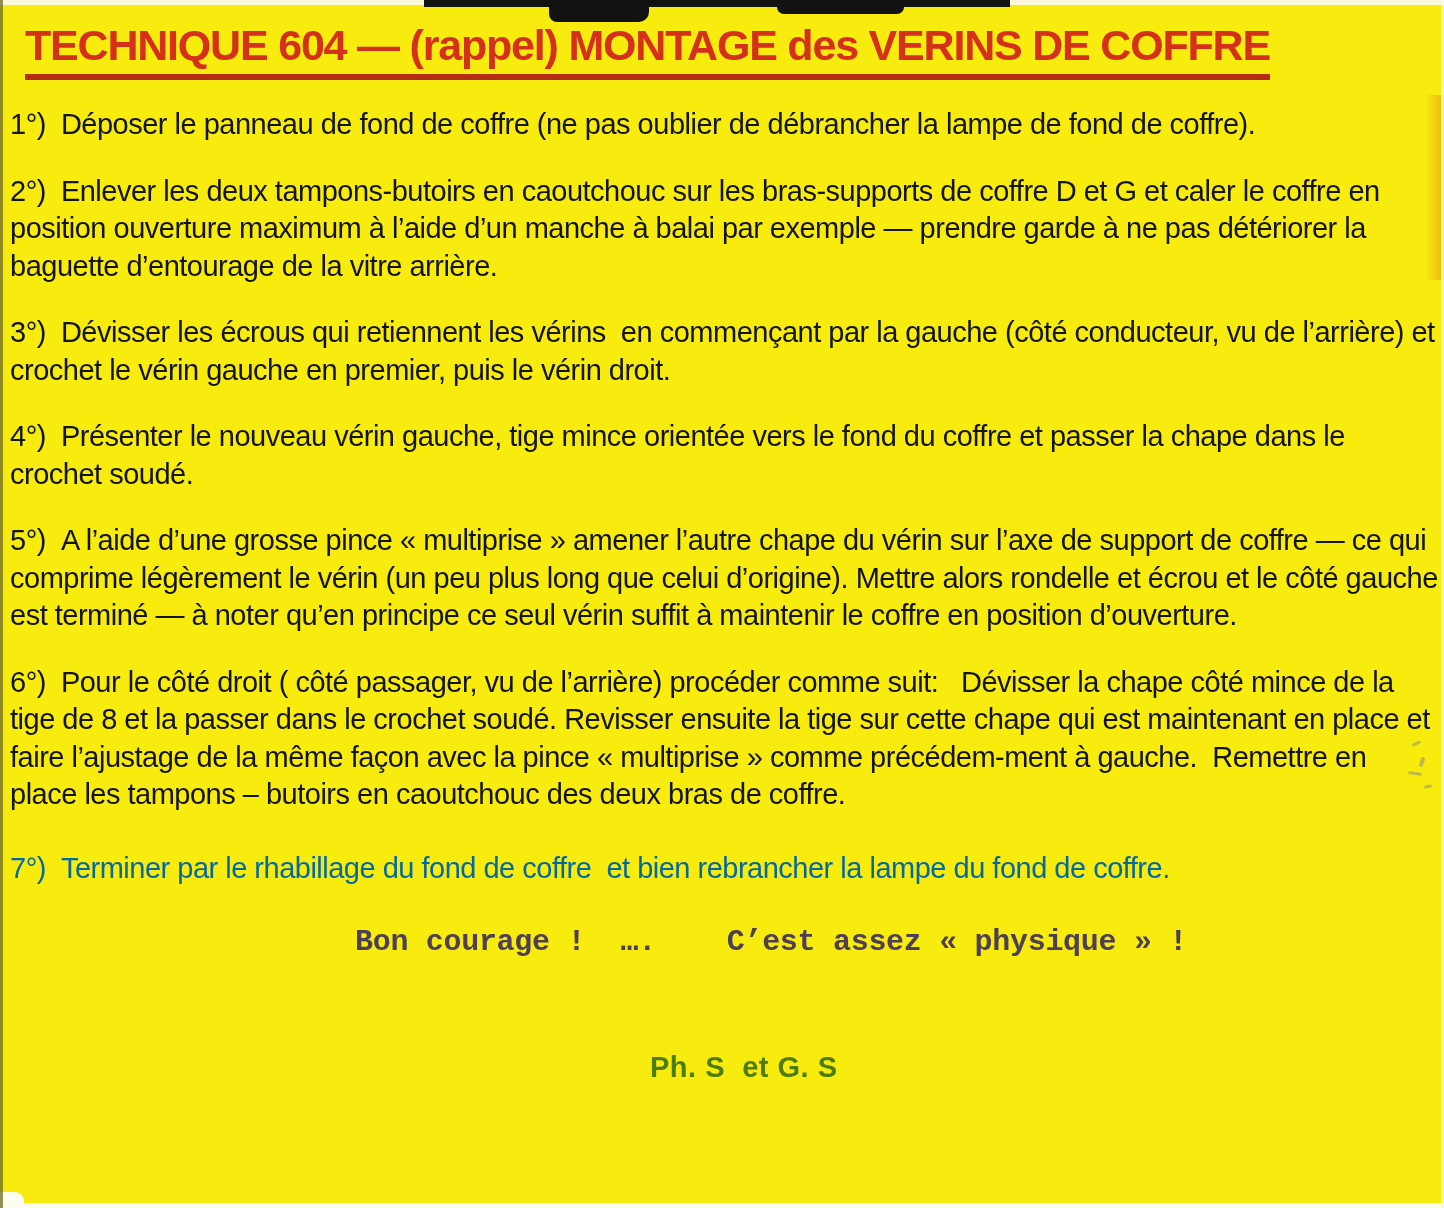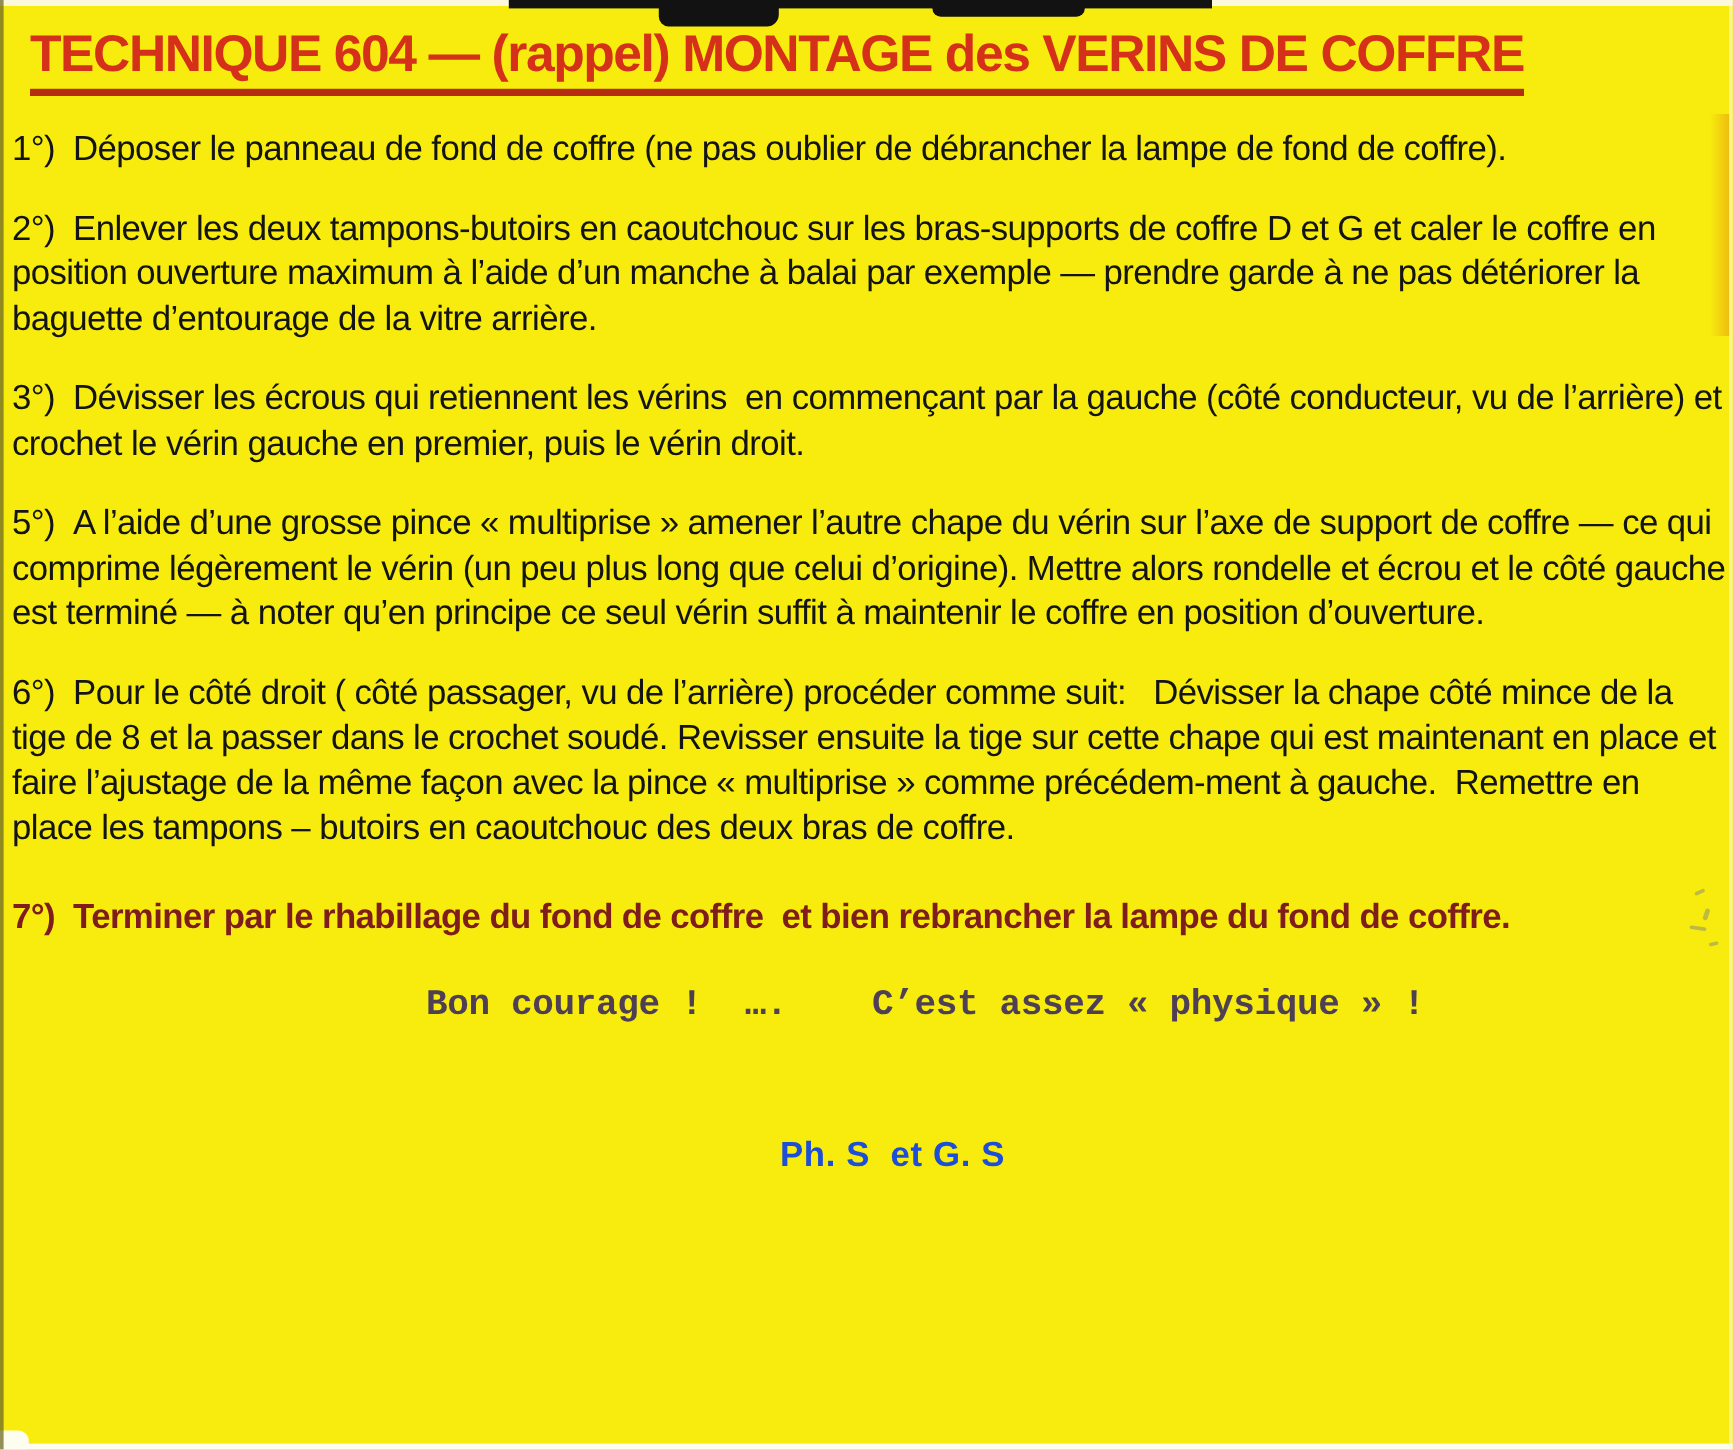--- a/index.html
+++ b/index.html
@@ -46,40 +46,40 @@
     white-space: pre-wrap;
   }
   .step:first-of-type {
     margin-top: 26px;
   }
   .step .num {
     margin-right: 15px;
   }
   .step.emphasis {
     margin-top: 36px;
-    font-weight: bold;
-    color: #7f1d1d;
+    font-weight: normal;
+    color: #0369a1;
   }
   .closing-line {
     margin-top: 38px;
     padding-left: 345px;
     font-size: 30px;
     font-weight: bold;
     letter-spacing: -0.3px;
     color: #4e3f54;
     white-space: pre-wrap;
     font-family: Liberation Mono, monospace;
   }
   .signature-line {
     margin-top: 92px;
     padding-left: 640px;
     font-size: 29px;
     font-weight: bold;
     letter-spacing: 0.5px;
-    color: #1d4ed8;
+    color: #4d7c0f;
     white-space: pre-wrap;
   }
   
   .artifact { position: absolute; z-index: 1; }
   .top-light-strip { left: 0; top: 0; width: 1444px; height: 5px; background: #fbf8dc; z-index: 3; }
   .tape-band  { left: 424px; top: 0; width: 586px; height: 7px; background: #121212; z-index: 4; }
   .tape-bump-a { left: 549px; top: 0; width: 100px; height: 22px; background: #121212; border-radius: 0 0 10px 8px; z-index: 4; }
   .tape-bump-b { left: 777px; top: 0; width: 127px; height: 14px; background: #121212; border-radius: 0 0 7px 7px; z-index: 4; }
   .left-edge-line { left: 0; top: 0; width: 3px; height: 1208px; background: #6e6a25; opacity: 0.75; z-index: 5; }
   .right-edge-strip { right: 0; top: 0; width: 3px; height: 1208px; background: #fbf8e0; opacity: 0.65; z-index: 5; }
@@ -113,20 +113,21 @@
 <div class="page">
 
   <h1 class="title-row"><span class="title-text">TECHNIQUE 604 —  (rappel)  MONTAGE des VERINS DE COFFRE</span></h1>
 
   <p class="step"><span class="num">1°)</span><span>Déposer le panneau de fond de coffre (ne pas oublier de débrancher la lampe de fond de coffre).</span></p>
 
   <p class="step"><span class="num">2°)</span><span>Enlever les deux tampons-butoirs en caoutchouc sur les bras-supports de coffre D et G et caler le coffre en position ouverture maximum à l’aide d’un manche à balai par exemple — prendre garde à ne pas détériorer la baguette d’entourage de la vitre arrière.</span></p>
 
   <p class="step"><span class="num">3°)</span><span>Dévisser les écrous qui retiennent les vérins  en commençant par la gauche (côté conducteur, vu de l’arrière) et crochet le vérin gauche en premier, puis le vérin droit.</span></p>
 
+  <p class="step"><span class="num">4°)</span><span>Présenter le nouveau vérin gauche, tige mince orientée vers le fond du coffre et passer la chape dans le crochet soudé.</span></p>
 
   <p class="step"><span class="num">5°)</span><span>A l’aide d’une grosse pince « multiprise » amener l’autre chape du vérin sur l’axe de support de coffre — ce qui comprime légèrement le vérin (un peu plus long que celui d’origine). Mettre alors rondelle et écrou et le côté gauche est terminé — à noter qu’en principe ce seul vérin suffit à maintenir le coffre en position d’ouverture.</span></p>
 
   <p class="step"><span class="num">6°)</span><span>Pour le côté droit ( côté passager, vu de l’arrière) procéder comme suit:   Dévisser la chape côté mince de la tige de 8 et la passer dans le crochet soudé. Revisser ensuite la tige sur cette chape qui est maintenant en place et faire l’ajustage de la même façon avec la pince « multiprise » comme précédem-ment à gauche.  Remettre en place les tampons – butoirs en caoutchouc des deux bras de coffre.</span></p>
 
   <p class="step emphasis"><span class="num">7°)</span><span>Terminer par le rhabillage du fond de coffre  et bien rebrancher la lampe du fond de coffre.</span></p>
 
   <div class="closing-line">Bon courage !  ….    C’est assez « physique » !</div>
 
   <div class="signature-line">Ph. S  et G. S</div>

